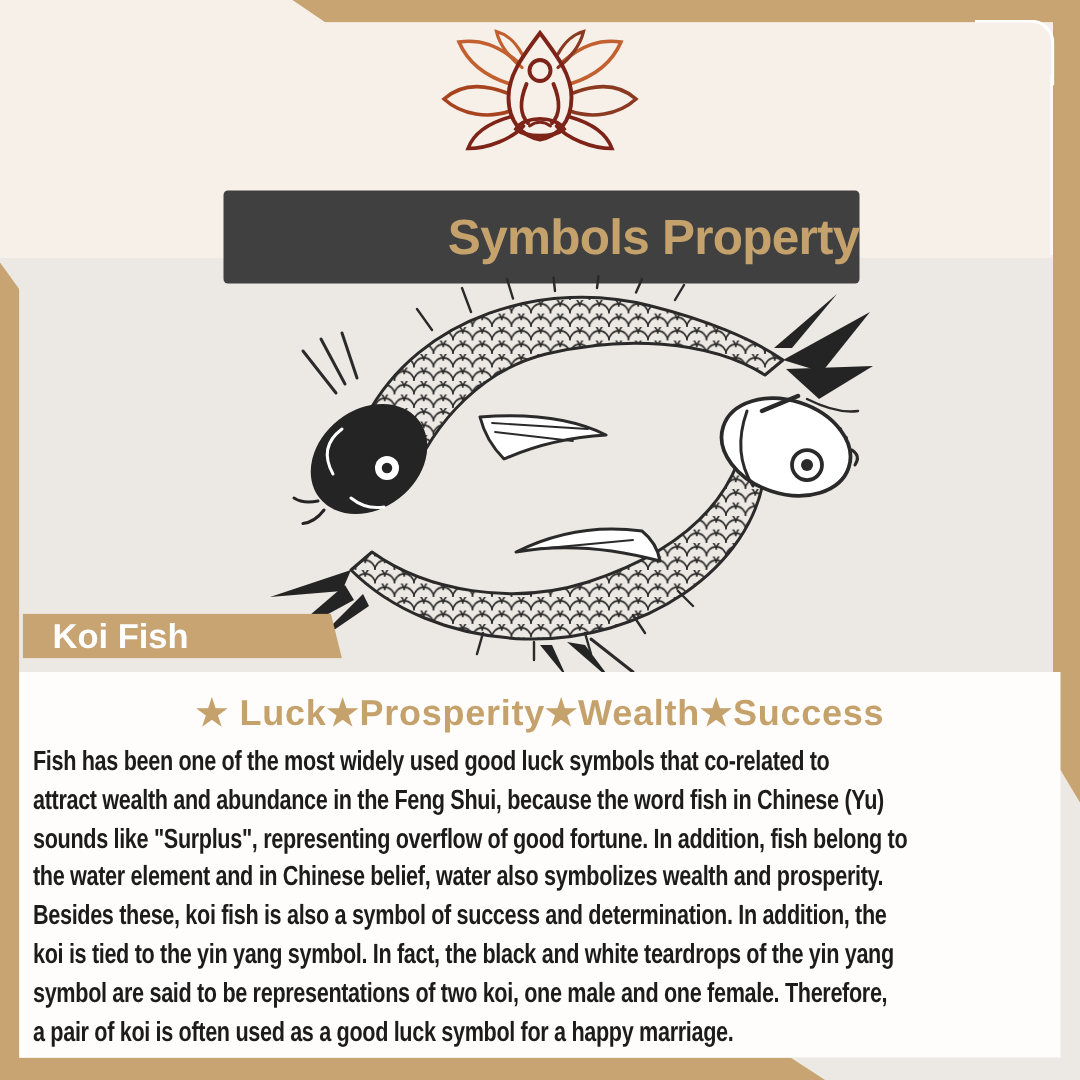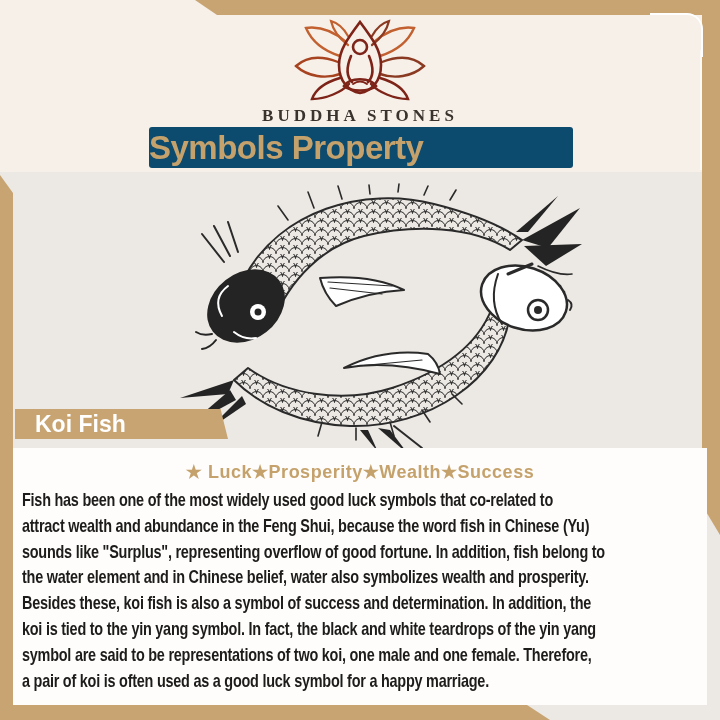--- a/index.html
+++ b/index.html
@@ -24,42 +24,42 @@
   }
   .edge-right { position:absolute; left:700px; top:50px; width:2px; height:120px; background:rgba(255,255,255,.65); }
   
   .logo-wrap { position:absolute; left:0; top:18px; width:720px; display:flex; flex-direction:column; align-items:center; }
   .brand {
     margin-top:2px; font-family:"Liberation Serif", serif; font-weight:700;
     font-size:17px; letter-spacing:4px; color:#3A332D;
   }
   
   .banner {
-    position:absolute; left:149px; top:127px; width:424px; height:41px;
-    background:#0c4a6e; border-radius:3px;
-    display:flex; align-items:center; justify-content:flex-start;
+    position:absolute; left:149px; top:127px; width:424px; height:62px;
+    background:#404040; border-radius:3px;
+    display:flex; align-items:center; justify-content:flex-end;
   }
   .banner-text { font-size:33px; font-weight:700; color:#C5A26C; letter-spacing:-0.5px; }
   
   .fish-wrap { position:absolute; left:172px; top:182px; width:415px; height:272px; }
   
   .koi-label {
     position:absolute; left:15px; top:409px; width:213px; height:30px;
     background:#C8A472; clip-path:polygon(0 0,96.5% 0,100% 100%,0 100%);
     display:flex; align-items:center; z-index:5;
   }
   .koi-label span { color:#FFFFFF; font-weight:700; font-size:23px; padding-left:20px; letter-spacing:0; }
   
   .panel {
     position:absolute; left:13px; top:448px; width:694px; height:257px;
     background:#FEFDFB; z-index:4;
   }
   .benefits {
     margin-top:13px; text-align:center;
-    font-size:18px; font-weight:700; color:#C5A26C; letter-spacing:0.5px;
+    font-size:24px; font-weight:700; color:#C5A26C; letter-spacing:0.5px;
   }
   .article {
     margin-top:4px; margin-left:9px;
     width:870px; transform:scaleX(0.78); transform-origin:0 0;
     font-size:18.5px; line-height:25.8px; font-weight:700;
     letter-spacing:-0.3px; color:#1D1C1A;
     white-space:pre-line;
   }
   svg { display:block; }
 </style>
@@ -89,21 +89,20 @@
 
       <path d="M68,4 C56,20 47,32 47,47 C47,64 57,73 68,75 C79,73 89,64 89,47 C89,32 80,20 68,4 Z" stroke="#7E2318" stroke-width="2.6"></path>
 
       <circle cx="68" cy="29" r="7" stroke="#7E2318" stroke-width="2.6"></circle>
       <path d="M59,38 C54,50 55,59 60,64" stroke="#7E2318" stroke-width="2.6"></path>
       <path d="M77,38 C82,50 81,59 76,64" stroke="#7E2318" stroke-width="2.6"></path>
       <path d="M52,68 C58,59 78,59 84,68 C77,74 59,74 52,68 Z" stroke="#7E2318" stroke-width="2.6"></path>
       <path d="M61,66 q7,-5 14,0" stroke="#7E2318" stroke-width="2"></path>
     </svg>
   </span>
-  <div class="brand">BUDDHA STONES</div>
 </div>
 
 <div class="banner">
   <span class="banner-text">Symbols Property</span>
 </div>
 
 <div class="fish-wrap">
   <svg width="415" height="272" viewBox="0 0 415 272" fill="none">
     <defs>
       <pattern id="scales" width="13" height="9" patternUnits="userSpaceOnUse">

